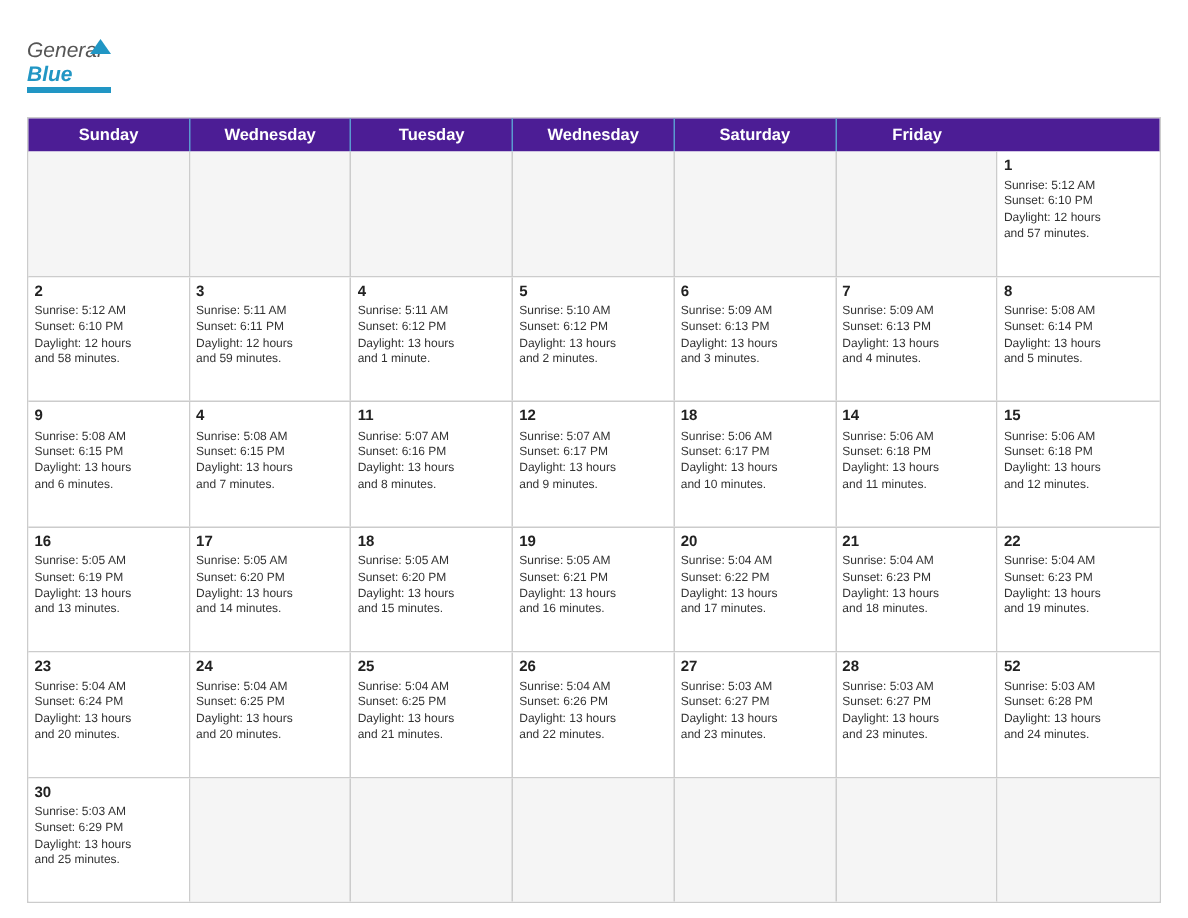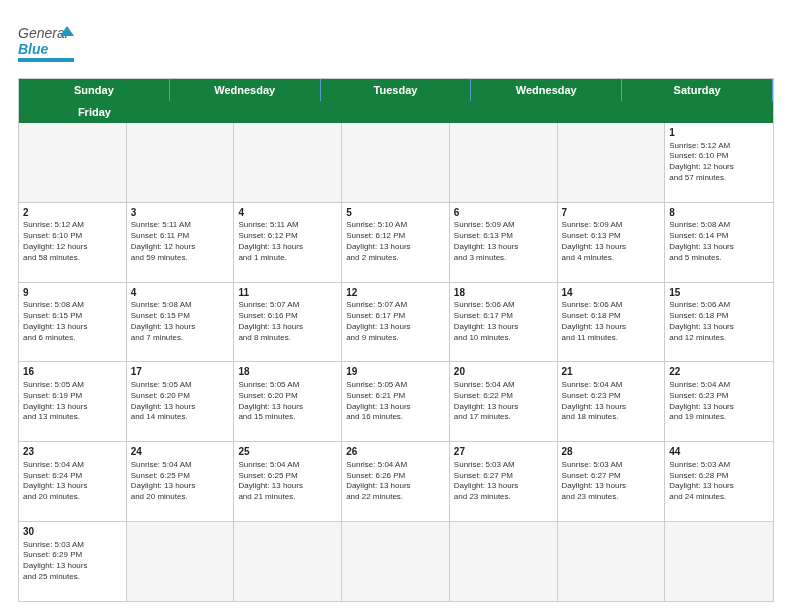--- a/index.html
+++ b/index.html
@@ -37,22 +37,22 @@
       color: #444;
     }
     .calendar {
       flex: 1;
       display: flex;
       flex-direction: column;
       border: 1px solid #ccc;
     }
     .cal-header {
       display: grid;
-      grid-template-columns: repeat(5, 1fr);
-      background: #15803d;
+      grid-template-columns: repeat(7, 1fr);
+      background: #4c1d95;
     }
     .cal-header-cell {
       color: #fff;
       font-size: 11px;
       font-weight: bold;
       padding: 5px 4px;
       text-align: center;
       border-right: 1px solid #5a9ad0;
     }
     .cal-header-cell:last-child { border-right: none; }
@@ -337,21 +337,21 @@
 and 23 minutes.</div>
           </div>
           <div class="cal-cell">
             <span class="day-num">28</span>
             <div class="day-info" style="white-space: pre-line;">Sunrise: 5:03 AM
 Sunset: 6:27 PM
 Daylight: 13 hours
 and 23 minutes.</div>
           </div>
           <div class="cal-cell">
-            <span class="day-num">44</span>
+            <span class="day-num">52</span>
             <div class="day-info" style="white-space: pre-line;">Sunrise: 5:03 AM
 Sunset: 6:28 PM
 Daylight: 13 hours
 and 24 minutes.</div>
           </div>
         </div>
         <div class="cal-row" style="flex: 1 1 0%;">
           <div class="cal-cell">
             <span class="day-num">30</span>
             <div class="day-info" style="white-space: pre-line;">Sunrise: 5:03 AM

